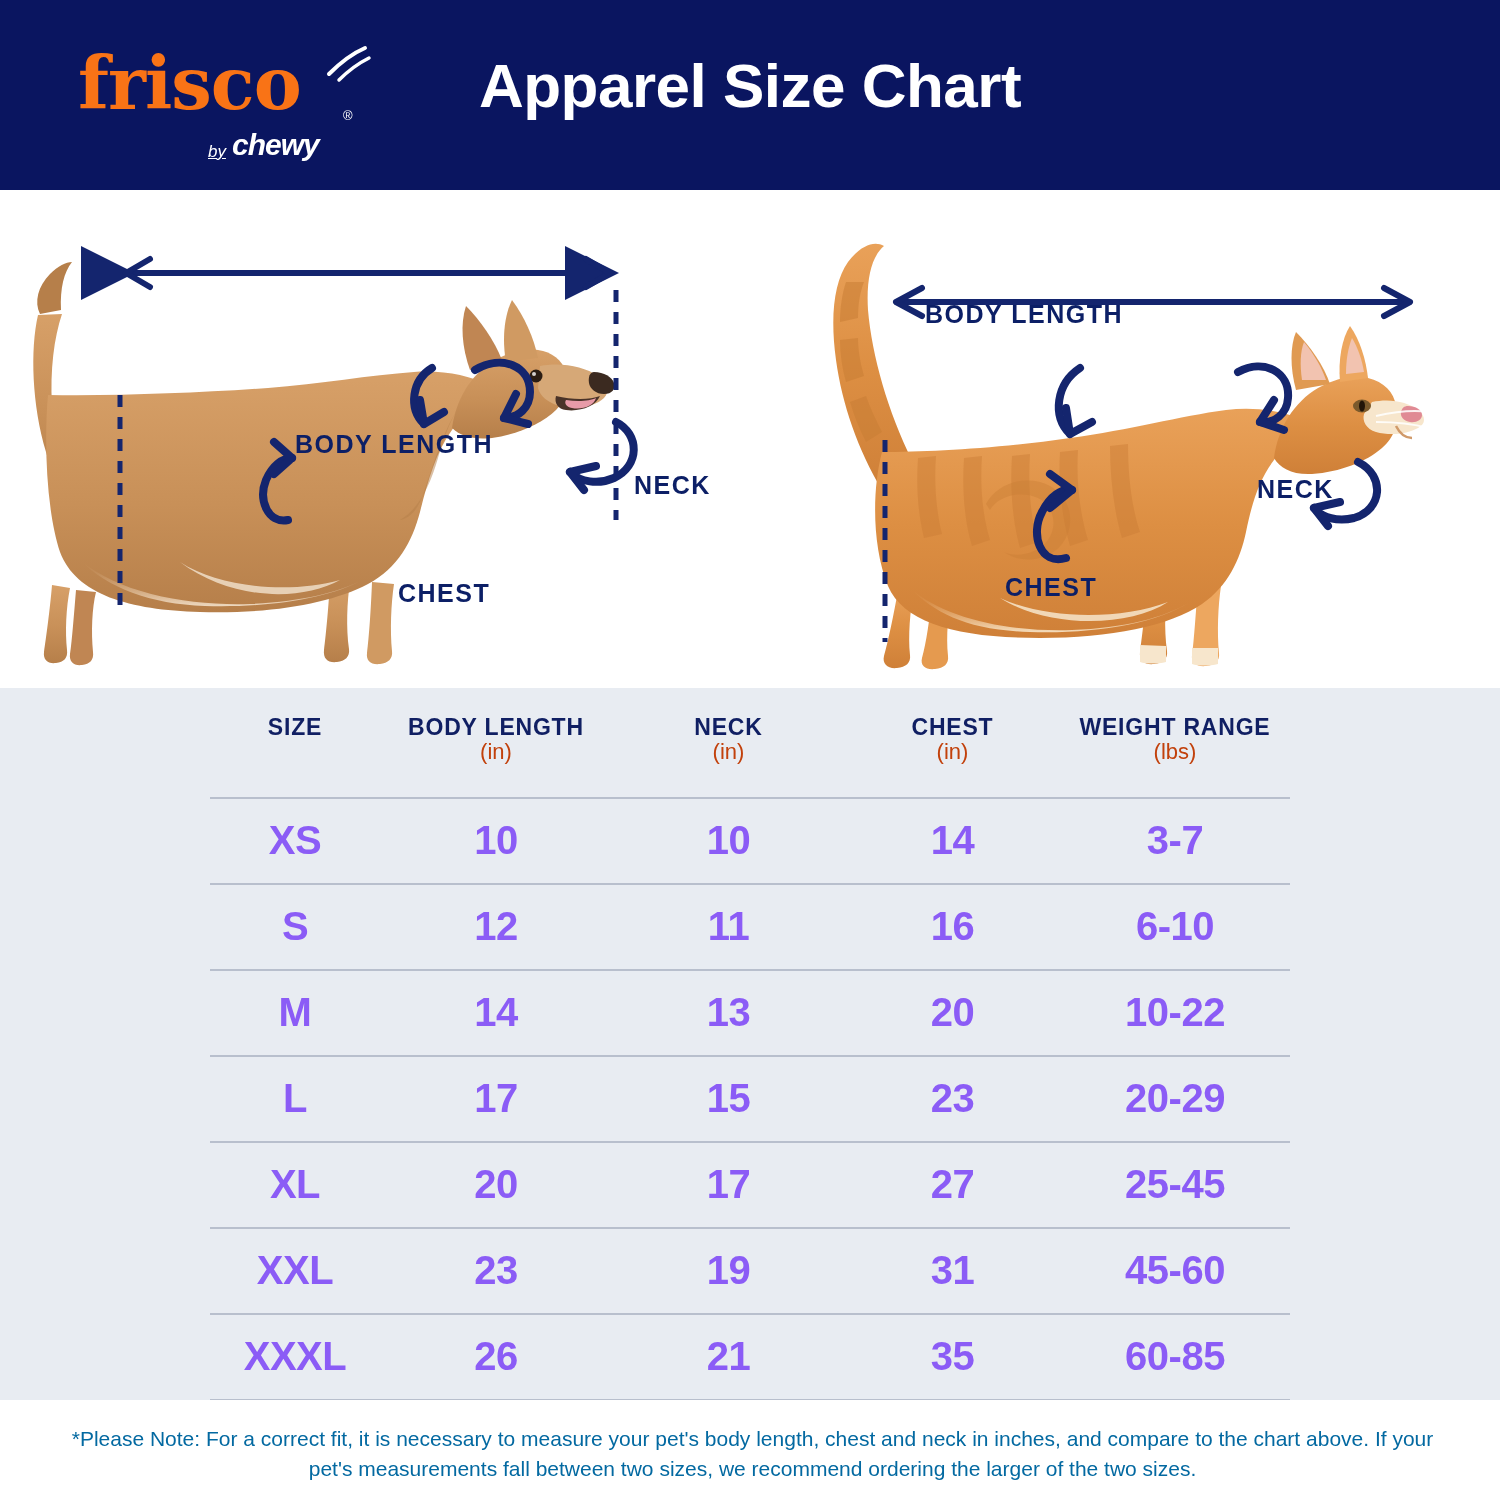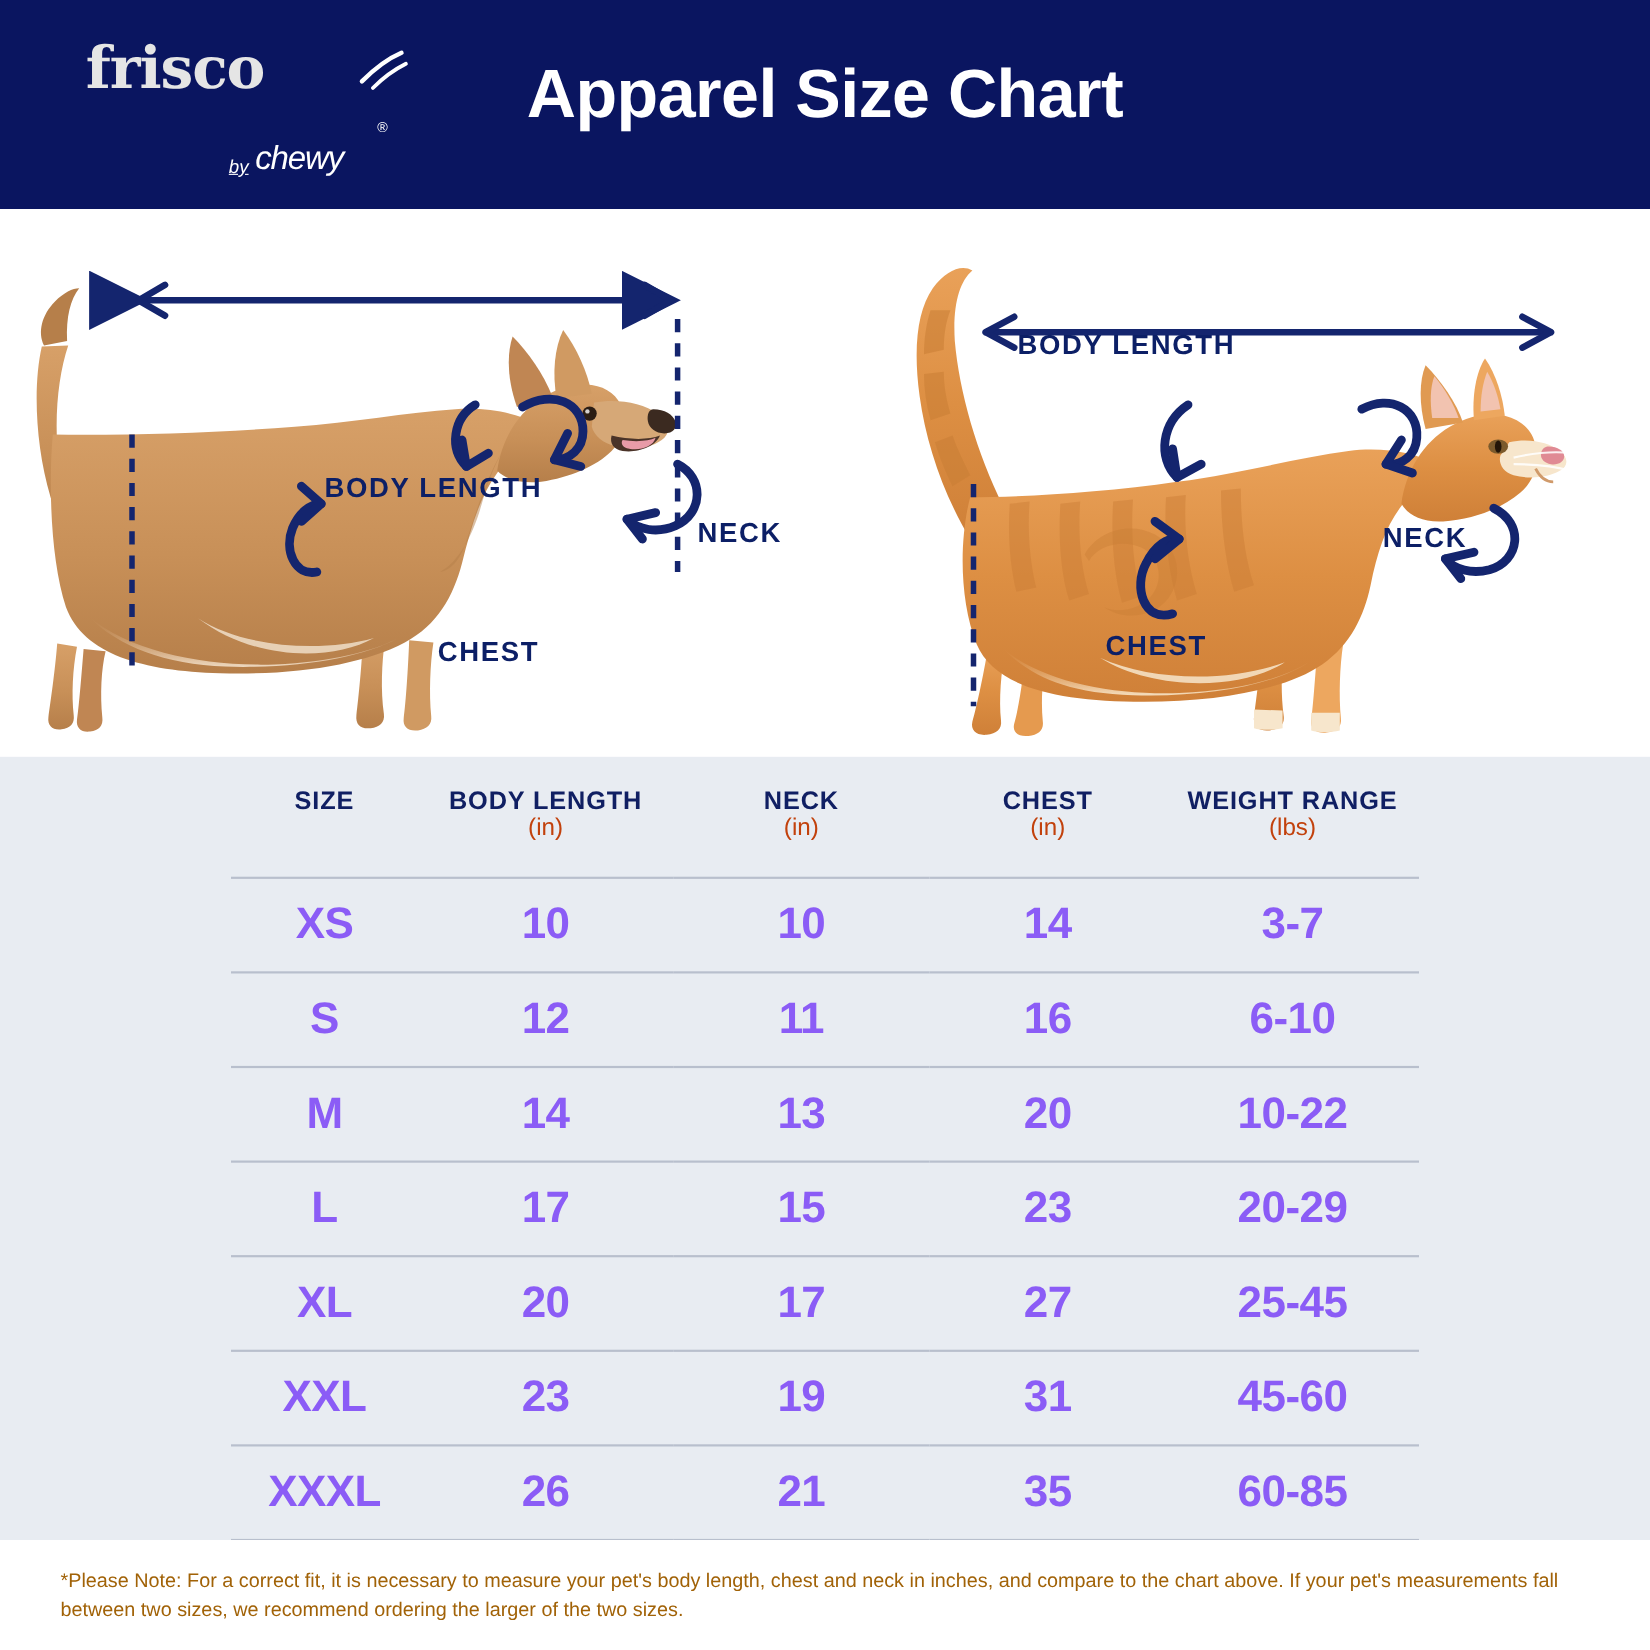--- a/index.html
+++ b/index.html
@@ -25,25 +25,25 @@
     width: 1500px; height: 190px;
     background: #0a1560;
   }
   .logo-block {
     position: absolute;
     left: 78px; top: 36px;
     width: 300px; height: 120px;
   }
   .logo-word {
     position: absolute;
-    left: 0; top: 0;
+    left: 0; top: 12px;
     font-family: "DejaVu Serif", serif;
-    font-size: 53px;
-    font-weight: bold;
-    color: #e5e5e5;
+    font-size: 72px;
+    font-weight: bold;
+    color: #f97316;
     letter-spacing: -1px;
     line-height: 1;
   }
   .logo-reg {
     position: absolute;
     left: 265px; top: 72px;
     font-size: 13px;
     color: #ffffff;
     font-family: "Liberation Sans", sans-serif;
   }
@@ -61,21 +61,21 @@
   }
   .logo-by {
     font-size: 17px;
     font-style: italic;
     color: #ffffff;
     font-family: "Liberation Sans", sans-serif;
     text-decoration: underline;
   }
   .logo-chewy {
     font-size: 30px;
-    font-weight: normal;
+    font-weight: bold;
     font-style: italic;
     color: #ffffff;
     font-family: "Liberation Sans", sans-serif;
     letter-spacing: -1px;
   }
   .page-title {
     position: absolute;
     left: 0; top: 50px;
     width: 1500px;
     text-align: center;
@@ -168,23 +168,24 @@
     position: absolute;
     left: 0; top: 1400px;
     width: 1500px; height: 100px;
     background: #ffffff;
   }
   .footnote p {
     position: absolute;
     left: 55px; top: 24px;
     width: 1395px;
     margin: 0;
-    font-size: 18px;
+    font-size: 21px;
     line-height: 1.45;
-    color: #a16207;
+    color: #0369a1;
+    text-align: center;
   }
 </style>
 </head>
 <body>
 
 <div id="page">
 
   <div class="header-bar">
 
     <div class="logo-block">

